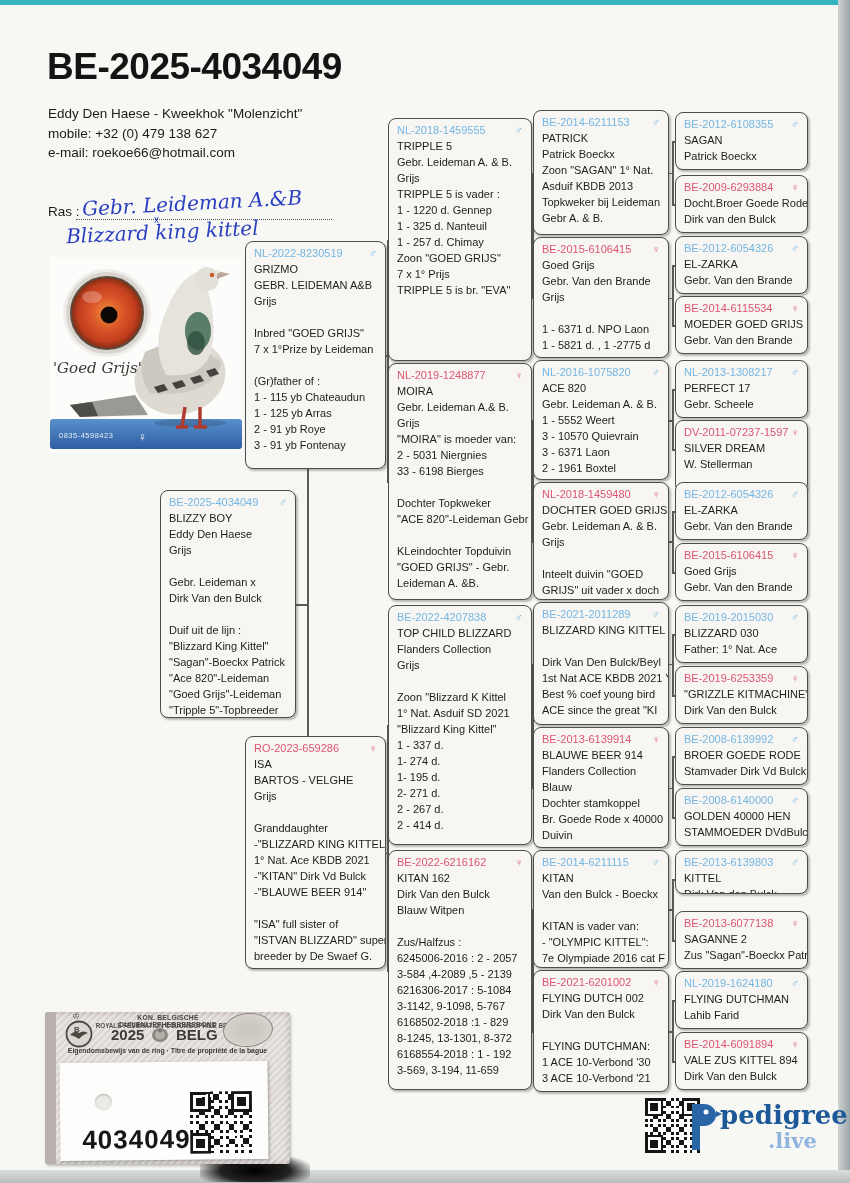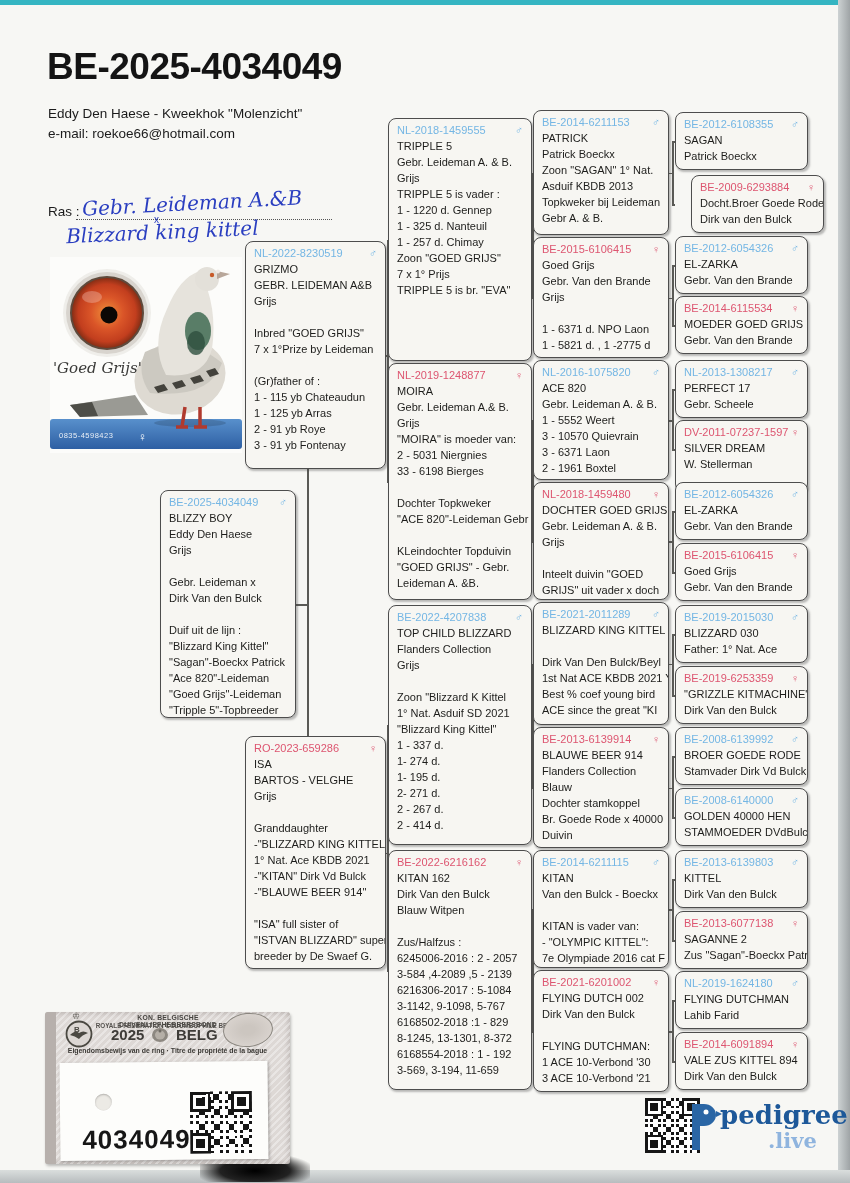--- a/index.html
+++ b/index.html
@@ -65,20 +65,21 @@
 <body>
 
 <div class="edge-teal"></div>
 <div class="edge-right"></div>
 <div class="edge-bottom"></div>
 <div class="smudge"></div>
 
 <div class="title">BE-2025-4034049</div>
 <div class="owner">
   <div>Eddy Den Haese - Kweekhok "Molenzicht"</div>
+  <div>mobile: +32 (0) 479 138 627</div>
   <div>e-mail: roekoe66@hotmail.com</div>
 </div>
 <div class="ras-label">Ras :</div>
 <div class="dotline"></div>
 <div class="hand hand1">Gebr. Leideman A.&amp;B</div>
 <div class="handx">x</div>
 <div class="hand hand2">Blizzard king kittel</div>
 
 <div class="photo">
   <svg width="192" height="196" viewBox="0 0 192 196">
@@ -404,21 +405,21 @@
       <div class="bline">3 ACE 10-Verbond '21</div>
     </div>
     <div class="pbox" style="left: 675px; top: 112px; width: 133px; height: 58px;">
       <div class="hdr">
         <span class="m">BE-2012-6108355</span>
         <span class="sx m">♂</span>
       </div>
       <div class="bline">SAGAN</div>
       <div class="bline">Patrick Boeckx</div>
     </div>
-    <div class="pbox" style="left: 691px; top: 175px; width: 133px; height: 58px;">
+    <div class="pbox" style="left: 675px; top: 175px; width: 133px; height: 58px;">
       <div class="hdr">
         <span class="f">BE-2009-6293884</span>
         <span class="sx f">♀</span>
       </div>
       <div class="bline">Docht.Broer Goede Rode</div>
       <div class="bline">Dirk van den Bulck</div>
     </div>
     <div class="pbox" style="left: 675px; top: 236px; width: 133px; height: 58px;">
       <div class="hdr">
         <span class="m">BE-2012-6054326</span>
@@ -492,21 +493,21 @@
       <div class="bline">Stamvader Dirk Vd Bulck</div>
     </div>
     <div class="pbox" style="left: 675px; top: 788px; width: 133px; height: 58px;">
       <div class="hdr">
         <span class="m">BE-2008-6140000</span>
         <span class="sx m">♂</span>
       </div>
       <div class="bline">GOLDEN 40000 HEN</div>
       <div class="bline">STAMMOEDER DVdBulck</div>
     </div>
-    <div class="pbox" style="left: 675px; top: 850px; width: 133px; height: 58px;">
+    <div class="pbox" style="left: 675px; top: 850px; width: 133px; height: 44px;">
       <div class="hdr">
         <span class="m">BE-2013-6139803</span>
         <span class="sx m">♂</span>
       </div>
       <div class="bline">KITTEL</div>
       <div class="bline">Dirk Van den Bulck</div>
     </div>
     <div class="pbox" style="left: 675px; top: 911px; width: 133px; height: 58px;">
       <div class="hdr">
         <span class="f">BE-2013-6077138</span>

